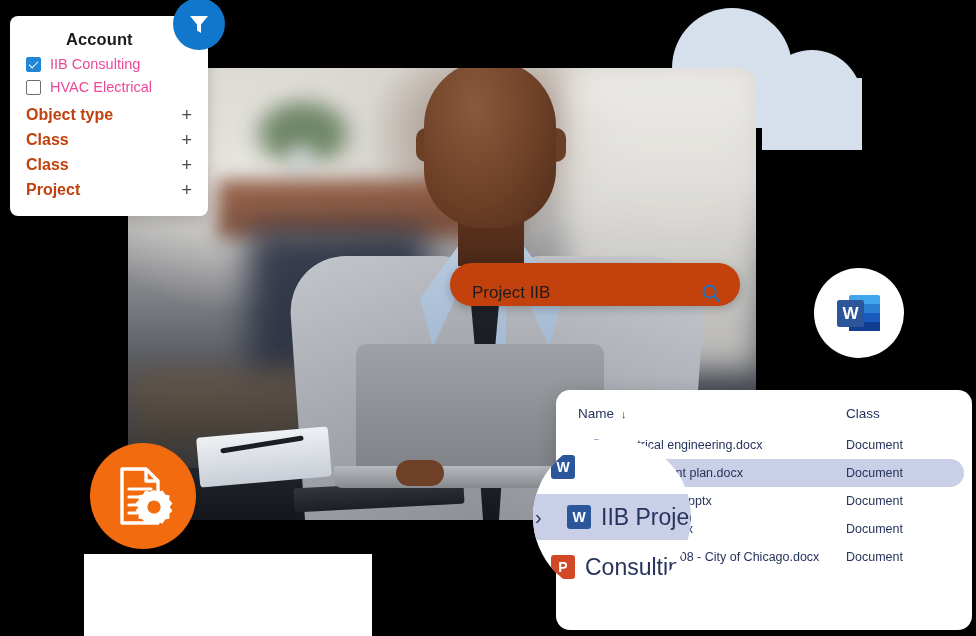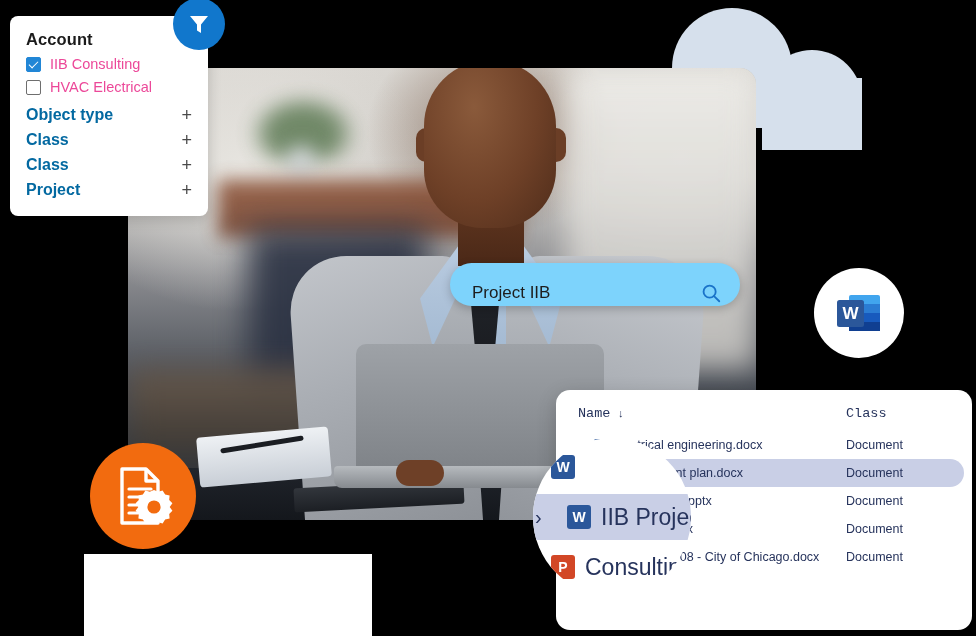--- a/index.html
+++ b/index.html
@@ -208,20 +208,21 @@
     box-shadow: 0 4px 14px rgba(0,0,0,0.18);
     padding: 14px 14px 14px 16px;
     box-sizing: border-box;
   }
   .filter-title {
     font-size: 16.5px;
     font-weight: bold;
     color: #1b1b1b;
     margin-bottom: 7px;
     letter-spacing: .1px;
+    margin-left: 40px;
   }
   .check-row {
     display: flex;
     align-items: center;
     gap: 9px;
     margin-bottom: 7px;
   }
   .cbox {
     width: 15px; height: 15px;
     border: 1.6px solid #6e6e6e;
@@ -250,21 +251,21 @@
   }
   .facet-row {
     display: flex;
     align-items: center;
     justify-content: space-between;
     padding: 4px 0 3px 0;
   }
   .facet-name {
     font-size: 16px;
     font-weight: bold;
-    color: #0369a1;
+    color: #c2410c;
   }
   .facet-plus {
     font-size: 18px;
     color: #4a4a4a;
     line-height: 1;
     padding-right: 2px;
   }
 
   
   .funnel-badge {
@@ -279,21 +280,21 @@
     justify-content: center;
   }
 
   
   .search-box {
     position: absolute;
     left: 450px;
     top: 263px;
     width: 290px;
     height: 43px;
-    background: #7dd3fc;
+    background: #c2410c;
     border-radius: 22px;
     box-shadow: 0 3px 10px rgba(0,0,0,0.22);
     display: flex;
     align-items: center;
     padding: 16px 18px 0 22px;
     box-sizing: border-box;
   }
   .search-text {
     flex: 1;
     font-size: 17px;
@@ -333,21 +334,20 @@
     border-radius: 14px;
     box-shadow: 0 6px 20px rgba(0,0,0,0.2);
     overflow: hidden;
   }
   .res-header {
     display: flex;
     align-items: center;
     padding: 16px 0 10px 22px;
     font-size: 13.5px;
     color: #26335c;
-    font-family: Liberation Mono, monospace;
   }
   .res-header .col-name { width: 268px; display:flex; align-items:center; gap:7px;}
   .res-header .col-class { width: 100px; }
   .sort-arrow { font-size: 11px; color:#26335c; }
 
   .res-row {
     display: flex;
     align-items: center;
     height: 28px;
     padding-left: 22px;

